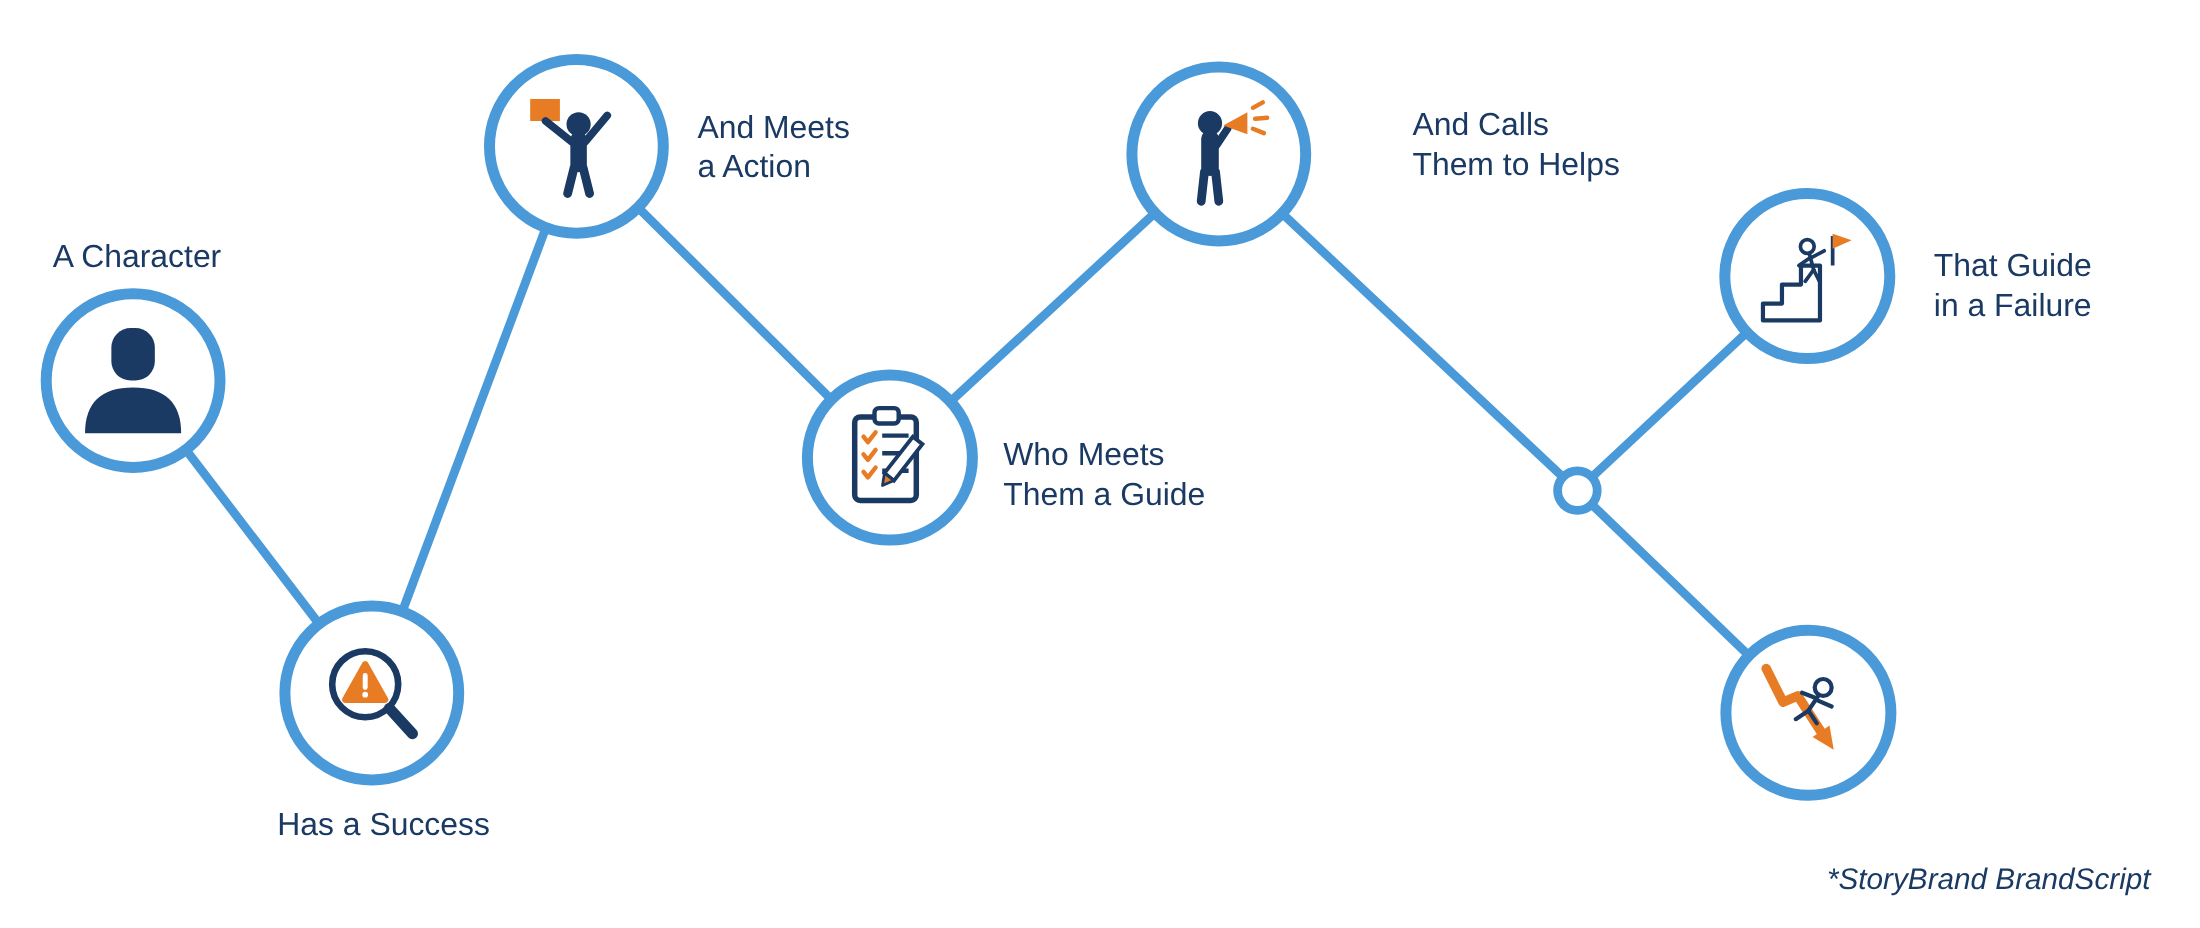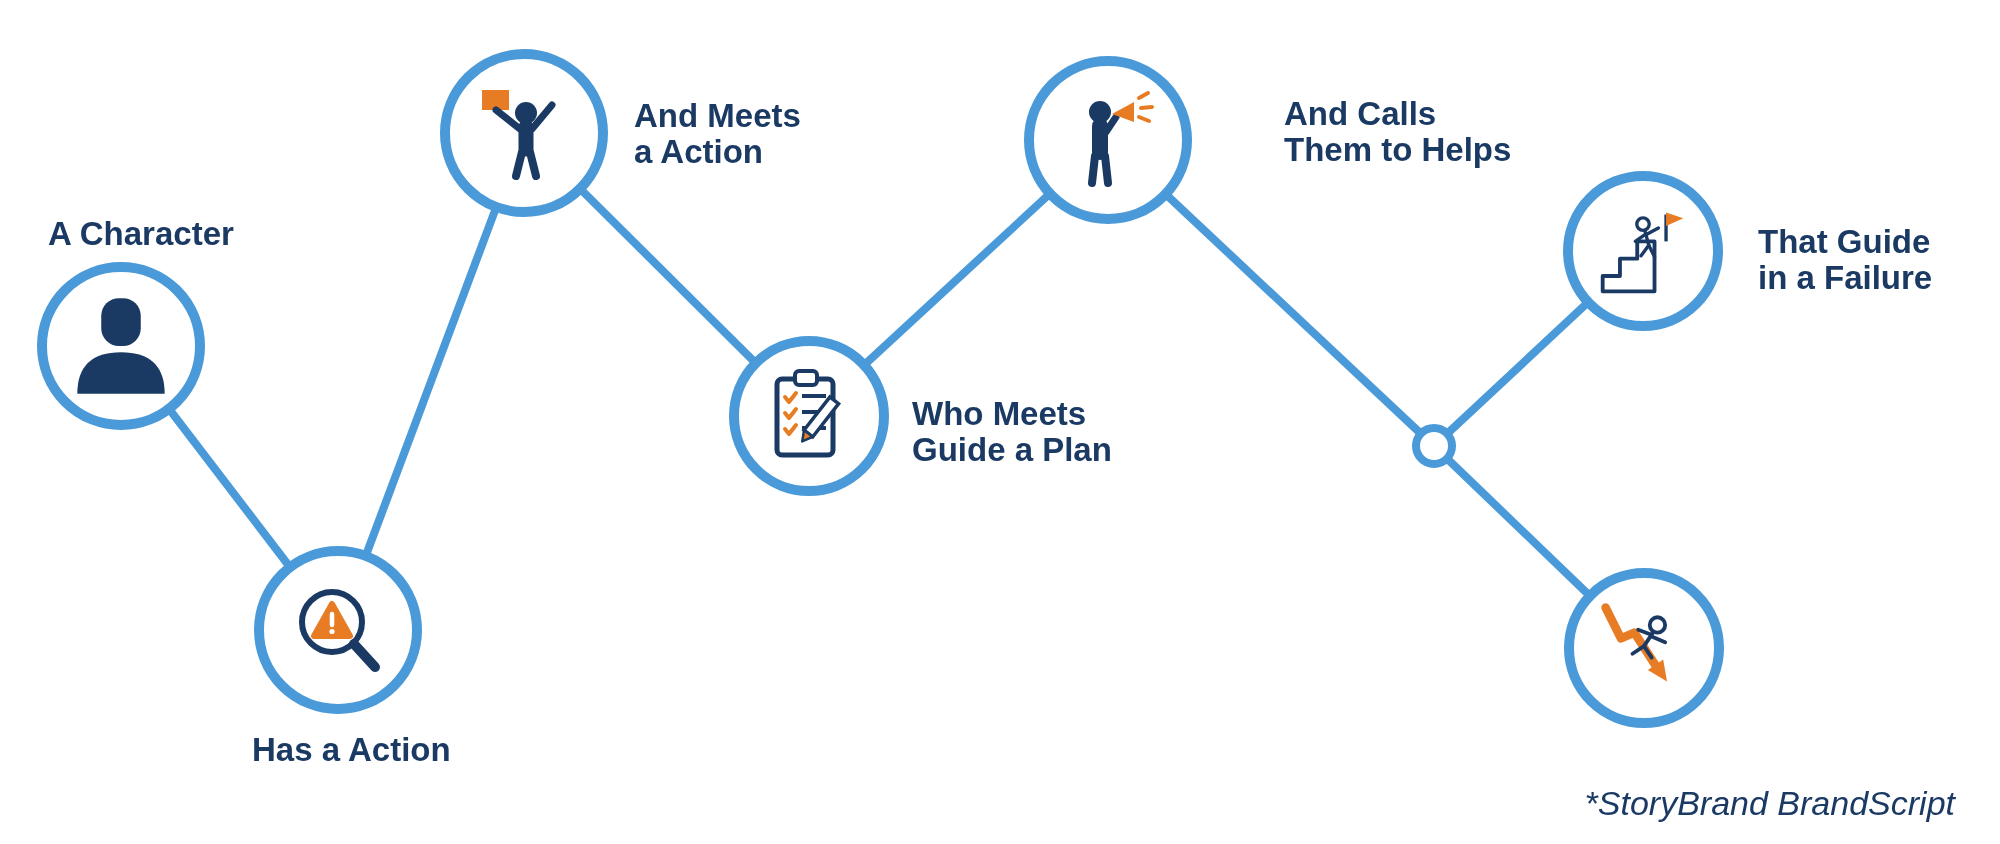--- a/index.html
+++ b/index.html
@@ -32,34 +32,34 @@
     justify-content:center;
     z-index:2;
   }
   .node.large{width:168px;height:168px;}
   .node.med{width:160px;height:160px;}
   .node.junction{width:44px;height:44px;border-width:8px;}
   .label{
     position:absolute;
     z-index:3;
     color:var(--navy);
-    font-weight:700;
-    font-size:33px;
+    font-weight:400;
+    font-size:29px;
     line-height:36px;
     white-space:nowrap;
   }
   .label span{display:block;}
   .footnote{
     position:absolute;
     z-index:3;
     right:45px;
     top:784px;
     color:var(--navy);
     font-style:italic;
-    font-size:34px;
+    font-size:27px;
   }
 </style>
 </head>
 <body>
 
 <div class="canvas">
 
   <svg class="connectors" width="2000" height="844">
     <line x1="121" y1="346" x2="338" y2="630" stroke="#4a9ad9" stroke-width="8"></line>
     <line x1="338" y1="630" x2="524" y2="133" stroke="#4a9ad9" stroke-width="8"></line>
@@ -83,21 +83,21 @@
   <div class="node large" style="left:254px;top:546px">
     <svg width="100" height="100" viewBox="0 0 100 100">
       <circle cx="44" cy="42" r="30" fill="none" stroke="#1b3a63" stroke-width="6"></circle>
       <line x1="66" y1="64" x2="87" y2="87" stroke="#1b3a63" stroke-width="10" stroke-linecap="round"></line>
       <path d="M44,24 L62,56 L26,56 Z" fill="#e87c24" stroke="#e87c24" stroke-width="6" stroke-linejoin="round"></path>
       <line x1="44" y1="34" x2="44" y2="45" stroke="#ffffff" stroke-width="4.5" stroke-linecap="round"></line>
       <circle cx="44" cy="51.5" r="2.6" fill="#ffffff"></circle>
     </svg>
   </div>
   <div class="label" style="left:252px;top:732px">
-    <span>Has a Action</span>
+    <span>Has a Success</span>
   </div>
 
   <div class="node large" style="left:440px;top:49px">
     <svg width="100" height="100" viewBox="0 0 100 100">
       <rect x="8" y="7" width="27" height="20" fill="#e87c24"></rect>
       <circle cx="52" cy="30" r="11" fill="#1b3a63"></circle>
       <path d="M52,44 L52,66" stroke="#1b3a63" stroke-width="15" stroke-linecap="round"></path>
       <path d="M46,46 L22,27" stroke="#1b3a63" stroke-width="7" stroke-linecap="round"></path>
       <path d="M58,46 L78,22" stroke="#1b3a63" stroke-width="7" stroke-linecap="round"></path>
       <path d="M48,69 L42,93" stroke="#1b3a63" stroke-width="8" stroke-linecap="round"></path>
@@ -120,21 +120,21 @@
       <line x1="43" y1="46" x2="67" y2="46" stroke="#1b3a63" stroke-width="4"></line>
       <line x1="43" y1="62" x2="67" y2="62" stroke="#1b3a63" stroke-width="4"></line>
       <g transform="translate(74,36) rotate(38)">
         <rect x="-5.5" y="-2" width="11" height="42" fill="#ffffff" stroke="#1b3a63" stroke-width="3.5"></rect>
         <path d="M-5.5,40 L0,50 L5.5,40 Z" fill="#e87c24" stroke="#1b3a63" stroke-width="2.5" stroke-linejoin="round"></path>
       </g>
     </svg>
   </div>
   <div class="label" style="left:912px;top:396px">
     <span>Who Meets</span>
-    <span>Guide a Plan</span>
+    <span>Them a Guide</span>
   </div>
 
   <div class="node large" style="left:1024px;top:56px">
     <svg width="100" height="100" viewBox="0 0 100 100">
       <circle cx="42" cy="22" r="11" fill="#1b3a63"></circle>
       <path d="M42,36 L42,62" stroke="#1b3a63" stroke-width="16" stroke-linecap="round"></path>
       <path d="M37,66 L34,93" stroke="#1b3a63" stroke-width="8" stroke-linecap="round"></path>
       <path d="M47,66 L50,93" stroke="#1b3a63" stroke-width="8" stroke-linecap="round"></path>
       <path d="M48,42 L58,27" stroke="#1b3a63" stroke-width="7" stroke-linecap="round"></path>
       <path d="M54,24 L76,12 L76,32 Z" fill="#e87c24"></path>

